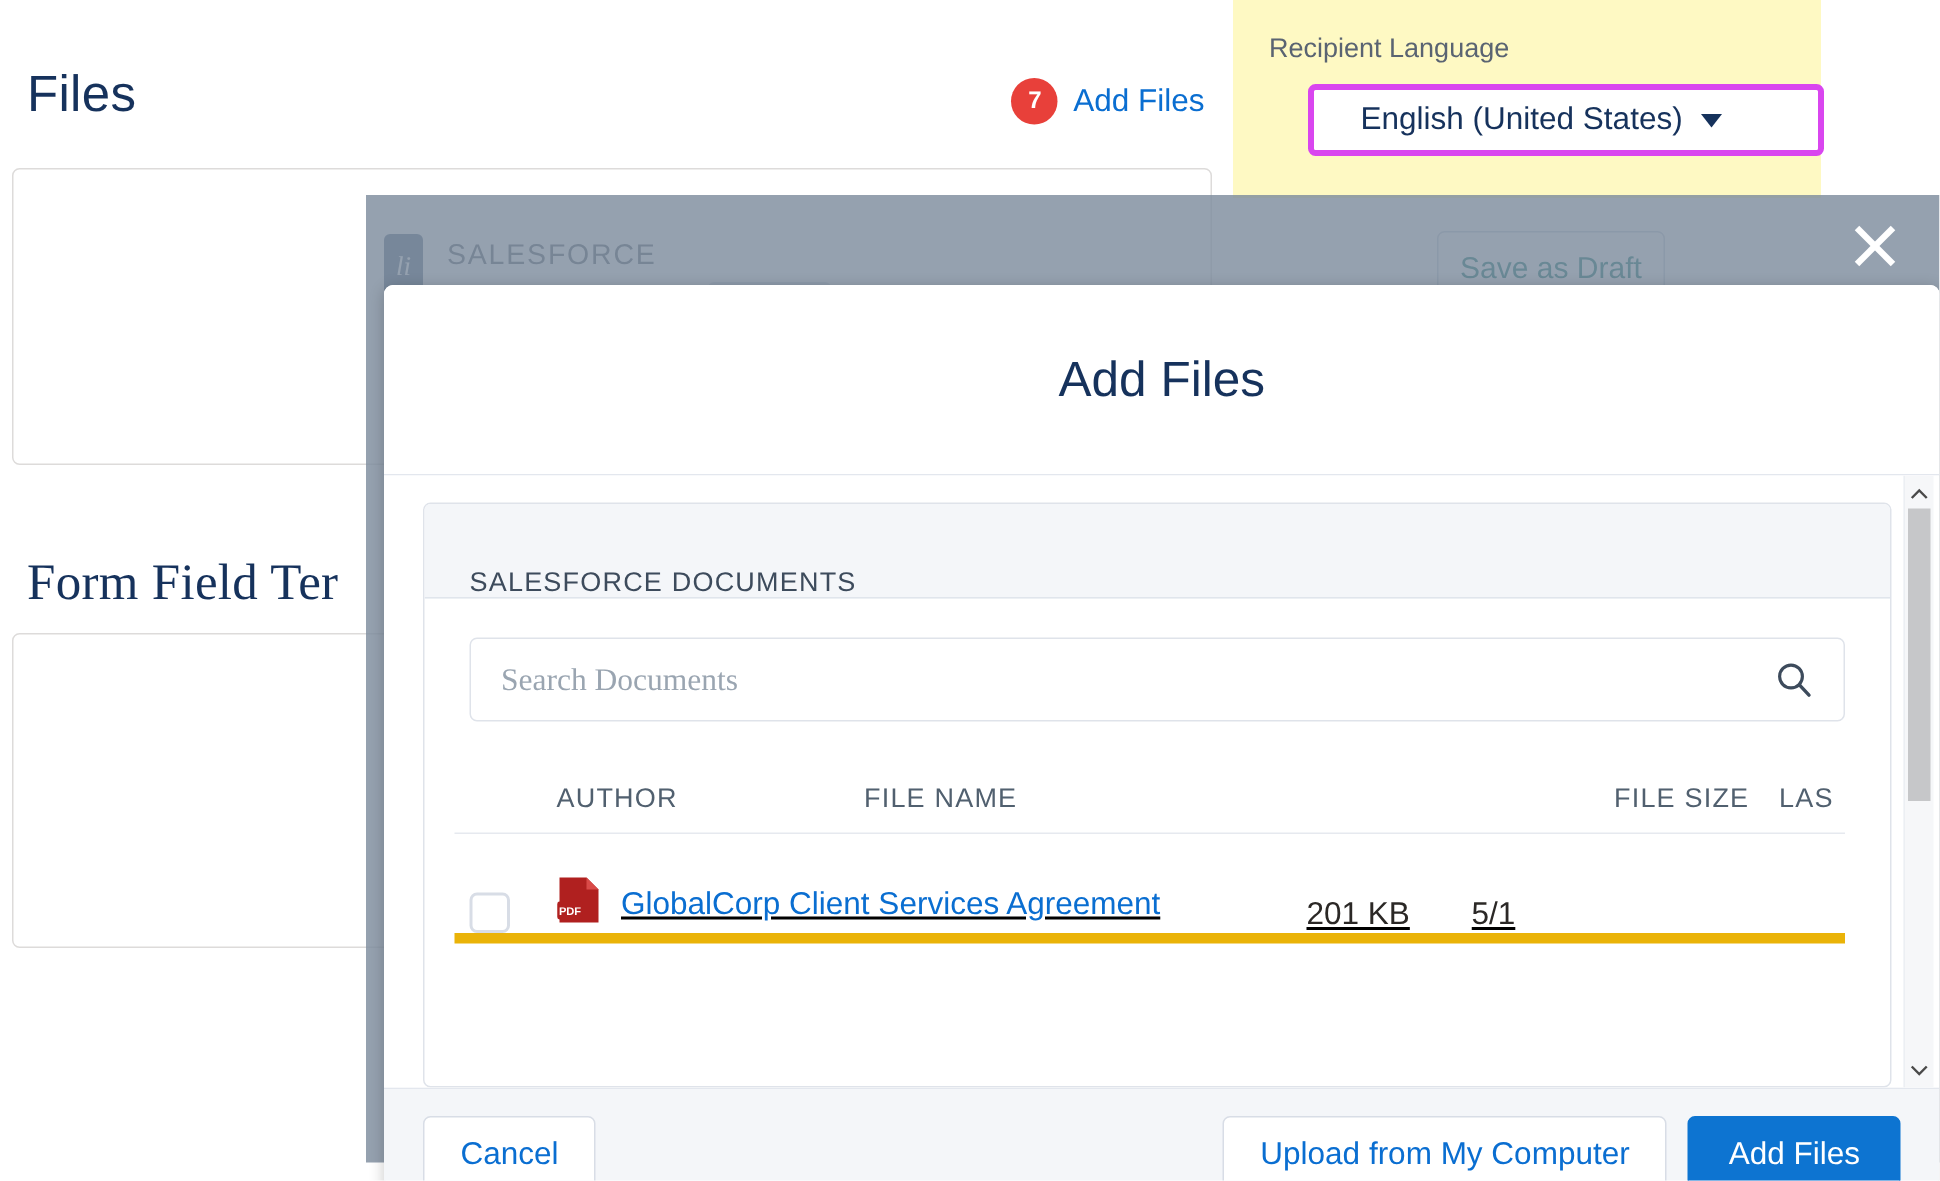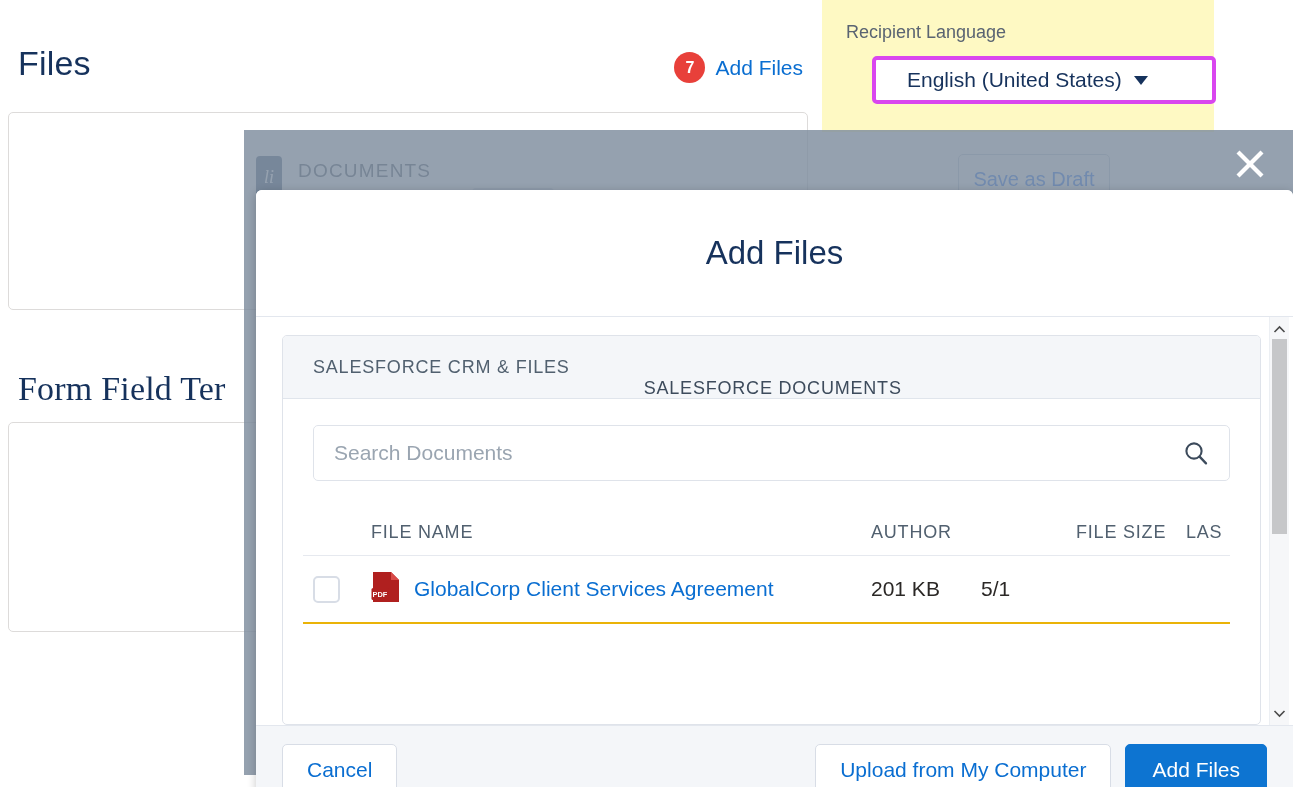--- a/index.html
+++ b/index.html
@@ -158,21 +158,21 @@
     left: 702px;
     top: 14px;
     width: 150px;
     height: 48px;
     border: 1px solid #c9d0da;
     border-radius: 5px;
     display: flex;
     align-items: center;
     justify-content: center;
     font-size: 20px;
-    color: #3b82f6;
+    color: #0f766e;
   }
   #bg-pill-a {
     position: absolute;
     left: 216px;
     top: 48px;
     width: 82px;
     height: 20px;
     background: #d6dce5;
     border-radius: 4px;
   }
@@ -291,21 +291,21 @@
     align-items: center;
     padding: 0 20px 0 18px;
     background: #ffffff;
   }
   #search-input {
     flex: 1 1 auto;
     border: none;
     outline: none;
     font-size: 21px;
     color: #4d7c0f;
-    font-family: Liberation Sans, sans-serif;
+    font-family: Liberation Serif, serif;
     background: transparent;
   }
   #search-input::placeholder { color: #9aa5b1; }
   #search-icon { flex: 0 0 auto; display:block; }
 
   
   #files-table {
     margin: 28px 30px 0 20px;
   }
   .table-head-row {
@@ -322,24 +322,25 @@
     white-space: nowrap;
   }
   .col-check  { flex: 0 0 58px; }
   .col-name   { flex: 0 0 500px; }
   .col-author { flex: 0 0 205px; }
   .col-size   { flex: 0 0 110px; }
   .col-last   { flex: 0 0 120px; overflow: hidden; }
 
   .table-row {
     display: flex;
-    align-items: center;
+    align-items: flex-end;
     height: 66px;
-    border-bottom: 2px solid #eab308;
+    border-bottom: 7px solid #eab308;
     padding-left: 10px;
+    text-decoration: underline;
   }
   .row-checkbox {
     width: 27px;
     height: 27px;
     border: 2px solid #d8dde6;
     border-radius: 5px;
     background: #ffffff;
     box-sizing: border-box;
     cursor: pointer;
   }
@@ -450,21 +451,21 @@
   <div id="recipient-panel">
     <div id="recipient-label">Recipient Language</div>
     <div id="recipient-select">
       <span id="recipient-select-value">English (United States)</span>
       <span class="caret-down"></span>
     </div>
   </div>
 
   <div id="bg-agreement-strip">
     <div id="bg-logo-badge">li</div>
-    <div id="bg-agreement-label">DOCUMENTS</div>
+    <div id="bg-agreement-label">SALESFORCE</div>
     <div id="bg-pill-a"></div>
     <div id="bg-save-draft">Save as Draft</div>
   </div>
 
   <div id="bg-right-letter">u</div>
 </div>
 
 <div id="modal-overlay">
 
   <div id="close-button">
@@ -479,42 +480,41 @@
     <div id="modal-header">
       <div id="modal-title">Add Files</div>
     </div>
 
     <div id="modal-body">
       <div id="modal-body-inner">
 
         <div id="files-source-card">
 
           <div id="source-tabs">
-            <div class="source-tab">SALESFORCE CRM &amp; FILES</div>
             <div class="source-tab active">SALESFORCE DOCUMENTS</div>
           </div>
 
           <div id="search-row">
             <div id="search-box">
               <input id="search-input" type="text" placeholder="Search Documents" style="">
               <span>
                 <svg id="search-icon" width="26" height="26" viewBox="0 0 26 26" aria-hidden="true">
                   <circle cx="11" cy="11" r="7.6" fill="none" stroke="#3d4b5c" stroke-width="2.1"></circle>
                   <line x1="16.6" y1="16.6" x2="23" y2="23.4" stroke="#3d4b5c" stroke-width="2.3" stroke-linecap="round"></line>
                 </svg>
               </span>
             </div>
           </div>
 
           <div id="files-table">
 
             <div class="table-head-row">
               <div class="th col-check"></div>
+              <div class="th col-author">AUTHOR</div>
               <div class="th col-name">FILE NAME</div>
-              <div class="th col-author">AUTHOR</div>
               <div class="th col-size">FILE SIZE</div>
               <div class="th col-last">LAS</div>
             </div>
 
             <div class="table-row">
               <div class="col-check">
                 <div class="row-checkbox"></div>
               </div>
               <div class="col-name file-name-cell">
                 <span>

